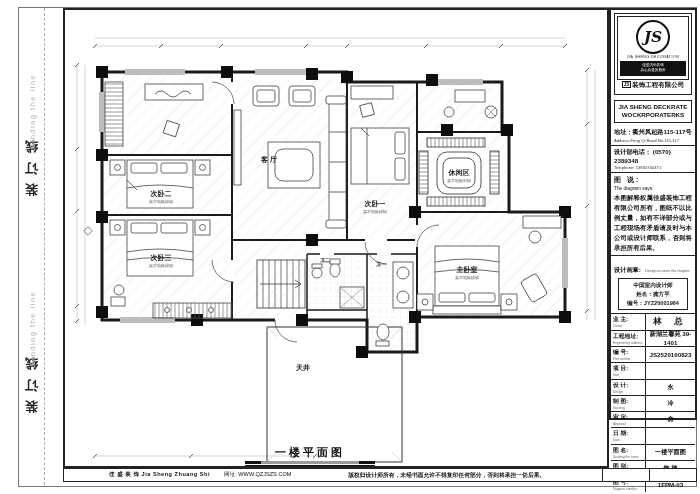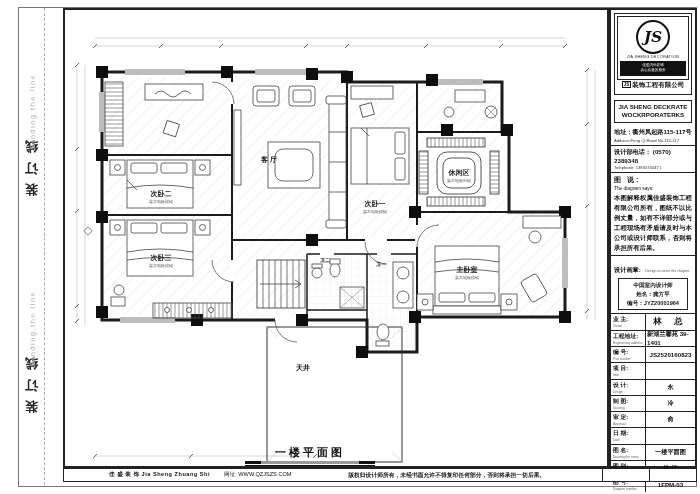--- a/index.html
+++ b/index.html
@@ -12,21 +12,21 @@
               writing-mode:vertical-rl;transform:rotate(180deg);}
   .bind-cn{font-size:13px;font-weight:bold;letter-spacing:9px;color:#222;}
   .bind-en{font-size:7.5px;color:#b5b5b5;letter-spacing:1.5px;margin-top:6px;}
   
   .frame{position:absolute;left:63px;top:8px;width:546px;height:460px;border:2px solid #222;box-sizing:border-box;background:#fff;}
   .caption{position:absolute;left:180px;top:435px;width:130px;text-align:center;}
   .caption .t{font-size:11px;font-weight:bold;letter-spacing:3px;}
   .caption .bar{height:3px;margin-top:1px;background:linear-gradient(to right,#111 0 12%,#9a9a9a 12% 88%,#111 88% 100%);}
   .caption .bar2{height:1px;background:#111;margin-top:1px;}
   
-  .tb{position:absolute;left:609px;top:8px;width:88px;height:460px;border:2px solid #222;box-sizing:border-box;
+  .tb{position:absolute;left:609px;top:8px;width:88px;height:412px;border:2px solid #222;box-sizing:border-box;
       display:flex;flex-direction:column;background:#fff;}
   .sec{border-bottom:1px solid #222;}
   .logobox{margin:3px;border:1px solid #222;padding:2px;}
   .logoinner{border:1px solid #222;padding:3px 2px;text-align:center;}
   .logocircle{width:30px;height:30px;margin:0 auto;border:2px solid #111;border-radius:50%;
               font-family:"DejaVu Serif",serif;font-style:italic;font-weight:bold;font-size:15px;
               display:flex;align-items:center;justify-content:center;}
   .logosub{font-size:3.5px;letter-spacing:.5px;margin-top:1px;}
   .logotag{background:#111;color:#fff;font-size:3.6px;line-height:1.5;padding:2px 1px;margin-top:2px;}
   .companyline{text-align:center;font-size:6.5px;font-weight:bold;padding:1px 0 2px;}
@@ -42,21 +42,21 @@
   .seal{padding:2px 3px 3px;}
   .seal .cn{font-size:6.2px;font-weight:bold;}
   .seal .en{font-size:3.6px;color:#555;}
   .sealbox{border:1px solid #222;margin:2px 4px 0;text-align:center;font-size:5.6px;line-height:1.6;padding:2px 0;font-weight:bold;}
   .rows{flex:1;display:flex;flex-direction:column;}
   .row{flex:1;display:flex;border-bottom:1px solid #222;min-height:9px;}
   .row:last-child{border-bottom:none;}
   .row .lab{width:30px;border-right:1px solid #222;padding:1px 2px;}
   .row .lab .cn{font-size:5.8px;font-weight:bold;}
   .row .lab .en{font-size:3.2px;color:#666;}
-  .row .val{flex:1;display:flex;align-items:center;justify-content:center;text-align:left;
+  .row .val{flex:1;display:flex;align-items:center;justify-content:center;text-align:center;
             font-size:6.2px;font-weight:bold;padding:1px;}
   .row .val.big{font-size:8.5px;letter-spacing:5px;}
   
   .footer{position:absolute;left:63px;top:468px;width:634px;height:14px;border:1px solid #222;box-sizing:border-box;
           display:flex;align-items:center;background:#fff;}
   .footer .fl{font-size:5.6px;font-weight:bold;letter-spacing:.5px;margin-left:45px;}
   .footer .fl2{font-size:5.6px;margin-left:14px;}
   .footer .fr{flex:1;text-align:center;font-size:5.8px;font-weight:bold;}
   .footer .fcell{width:46px;height:100%;border-left:1px solid #222;}
   svg{position:absolute;left:0;top:0;}

